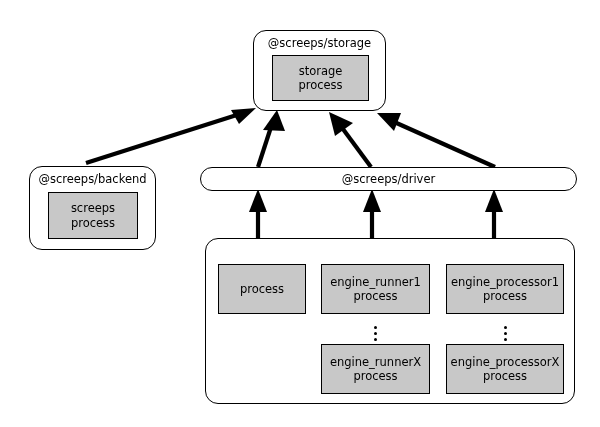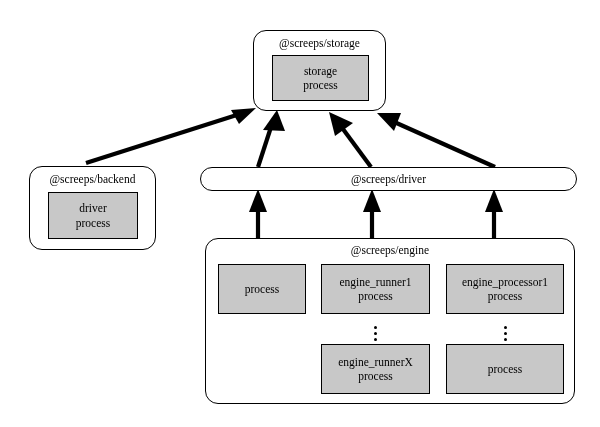--- a/index.html
+++ b/index.html
@@ -15,21 +15,20 @@
     overflow: hidden;
     font-family: "DejaVu Sans", "Liberation Sans", sans-serif;
     color: #000000;
   }
   #diagram-root {
     position: absolute;
     left: 0;
     top: 0;
     width: 600px;
     height: 373px;
-    font-family: Liberation Serif, serif;
   }
   svg.layer {
     position: absolute;
     left: 0;
     top: 0;
     width: 600px;
     height: 427px;
     overflow: visible;
   }
   
@@ -145,31 +144,30 @@
     <div class="pkg-title" style="top:6px;">@screeps/storage</div>
     <div class="proc" id="proc-storage" style="left:18px; top:24px; width:97px; height:46px;">
       <span class="pl">storage</span>
       <span class="pl">process</span>
     </div>
   </div>
 
   <div class="pkg" id="pkg-backend" style="left:29px; top:166px; width:127px; height:84px;padding-left:8px;">
     <div class="pkg-title" style="top:6px;">@screeps/backend</div>
     <div class="proc" id="proc-backend" style="left:18px; top:25px; width:90px; height:47px;">
-      <span class="pl">driver</span>
+      <span class="pl">screeps</span>
       <span class="pl">process</span>
     </div>
   </div>
 
   <div id="driver-bar" style="left:200px; top:167px; width:377px; height:24px;">
     <span class="bar-label">@screeps/driver</span>
   </div>
 
   <div class="pkg" id="pkg-engine" style="left:205px; top:238px; width:370px; height:166px;">
-    <div class="pkg-title" style="top:5px;">@screeps/engine</div>
 
     <div class="proc" id="proc-engine-main" style="left:12px; top:25px; width:88px; height:50px;">
       <span class="pl">process</span>
     </div>
 
     <div class="proc" id="proc-engine-runner1" style="left:115px; top:25px; width:109px; height:50px;">
       <span class="pl">engine_runner1</span>
       <span class="pl">process</span>
     </div>
     <div class="vdots" style="left:162px; top:84px;">
@@ -185,17 +183,18 @@
     <div class="proc" id="proc-engine-processor1" style="left:240px; top:25px; width:118px; height:50px;">
       <span class="pl">engine_processor1</span>
       <span class="pl">process</span>
     </div>
     <div class="vdots" style="left:292px; top:84px;">
       <i></i>
         <i></i>
         <i></i>
     </div>
     <div class="proc" id="proc-engine-processorx" style="left:240px; top:105px; width:118px; height:50px;">
+      <span class="pl">engine_processorX</span>
       <span class="pl">process</span>
     </div>
   </div>
 
 </div>
 
 </body></html>

